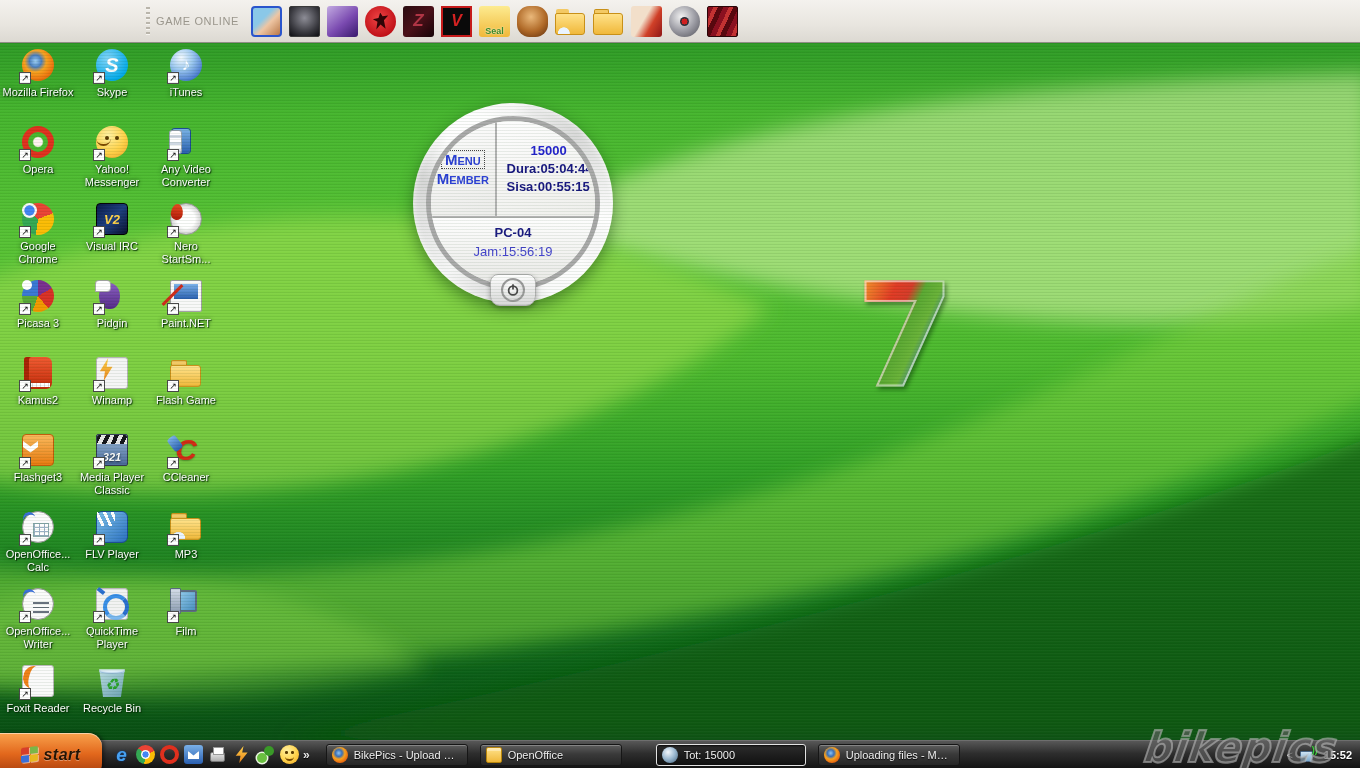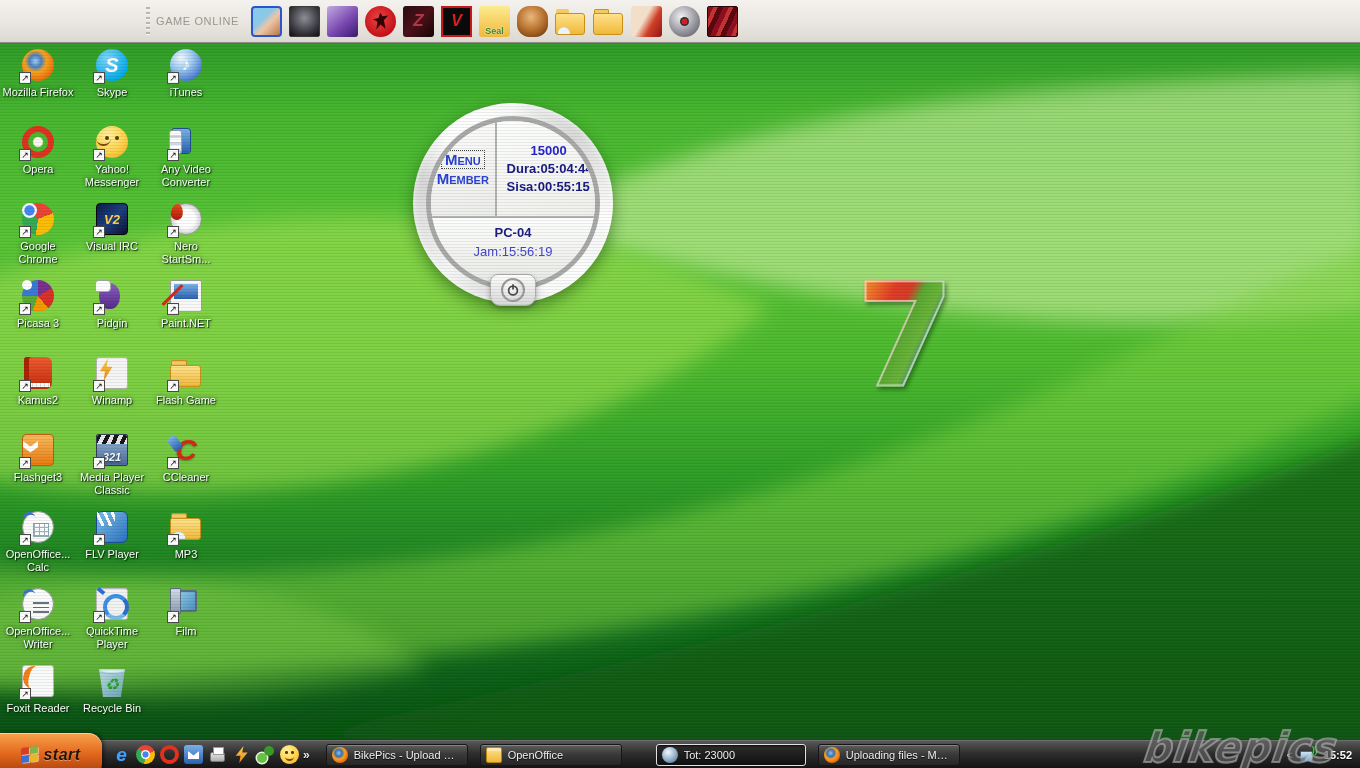--- a/index.html
+++ b/index.html
@@ -596,21 +596,21 @@
         <button class="task">
     <span class="ti t-firefox"></span>
     <span class="tl">BikePics - Upload Pho...</span>
   </button>
         <button class="task">
     <span class="ti t-folder"></span>
     <span class="tl">OpenOffice</span>
   </button>
         <button class="task active">
     <span class="ti t-globe"></span>
-    <span class="tl">Tot: 23000</span>
+    <span class="tl">Tot: 15000</span>
   </button>
         <button class="task">
     <span class="ti t-firefox"></span>
     <span class="tl">Uploading files - Mozill...</span>
   </button>
       </div>
     <div class="tray">
       <span class="tray-chevron">&lt;</span>
       <span id="tray-icons" style="display:flex;align-items:center;gap:4px;">
           <span class="tray-ic"></span>

